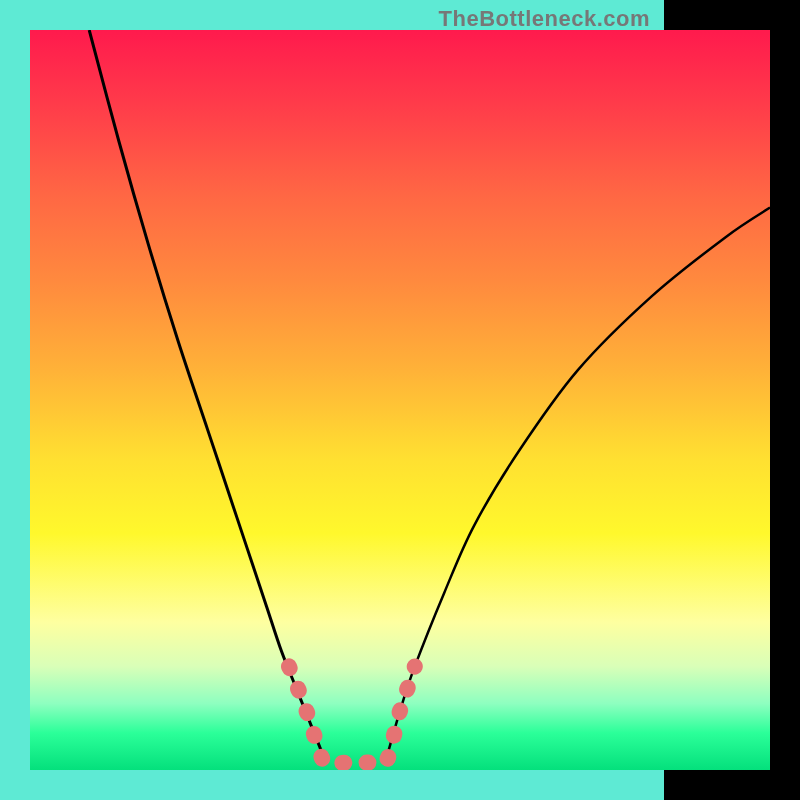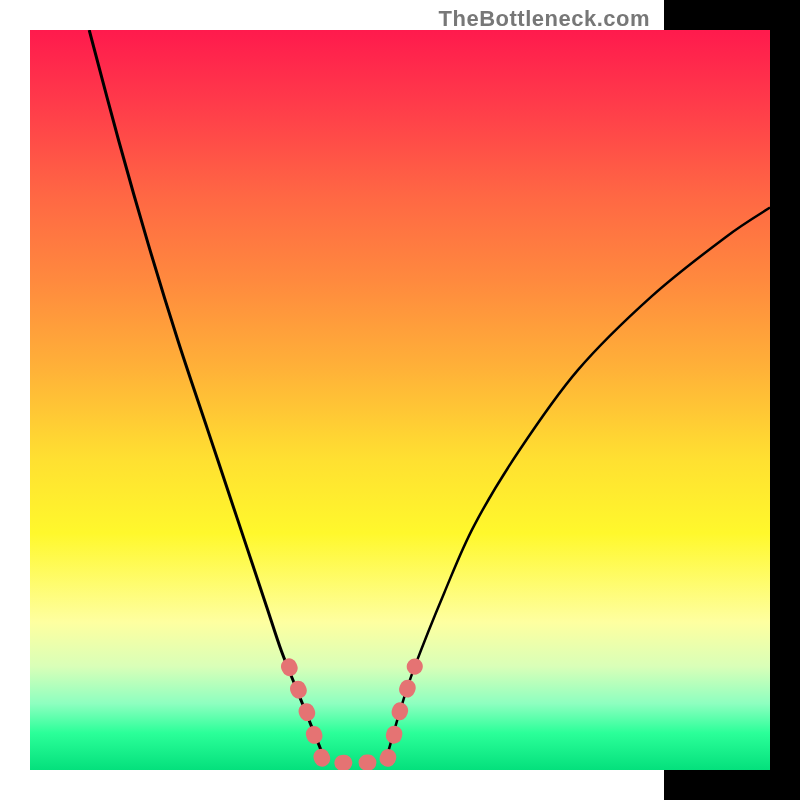--- a/index.html
+++ b/index.html
@@ -9,21 +9,21 @@
     height: 800px;
     background: #000;
     overflow: hidden;
   }
   .frame {
     position: absolute;
     left: 0;
     top: 0;
     width: 664px;
     height: 800px;
-    background: #ffffff;
+    background: #5eead4;
   }
   .plot {
     position: absolute;
     left: 30px;
     top: 30px;
     width: 740px;
     height: 740px;
     background: linear-gradient(to bottom,
       #ff1a4d 0%,
       #ff3b4a 10%,

